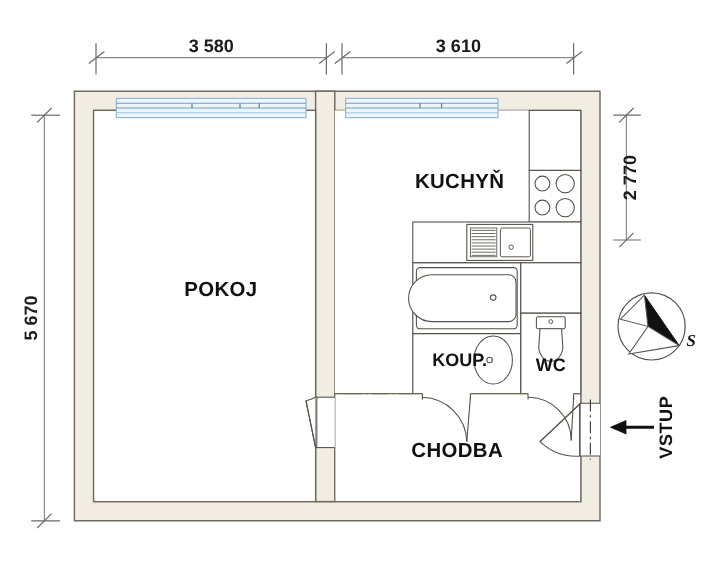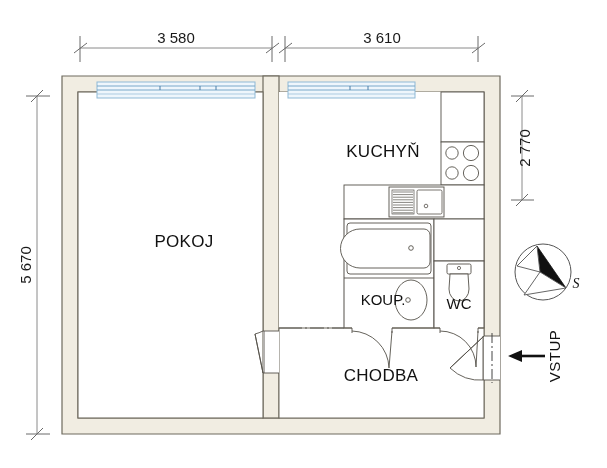--- a/index.html
+++ b/index.html
@@ -12,20 +12,21 @@
     width: 607px;
     height: 468px;
     font-family: "Liberation Sans", sans-serif;
     overflow: hidden;
     position: relative;
   }
   #plan-root {
     position: relative;
     width: 607px;
     height: 468px;
+    font-weight: bold;
   }
   svg#floorplan {
     display: block;
     width: 607px;
     height: 468px;
   }
   .dim-text {
     font-family: "Liberation Sans", sans-serif;
     font-size: 15px;
     fill: #1a1a1a;

